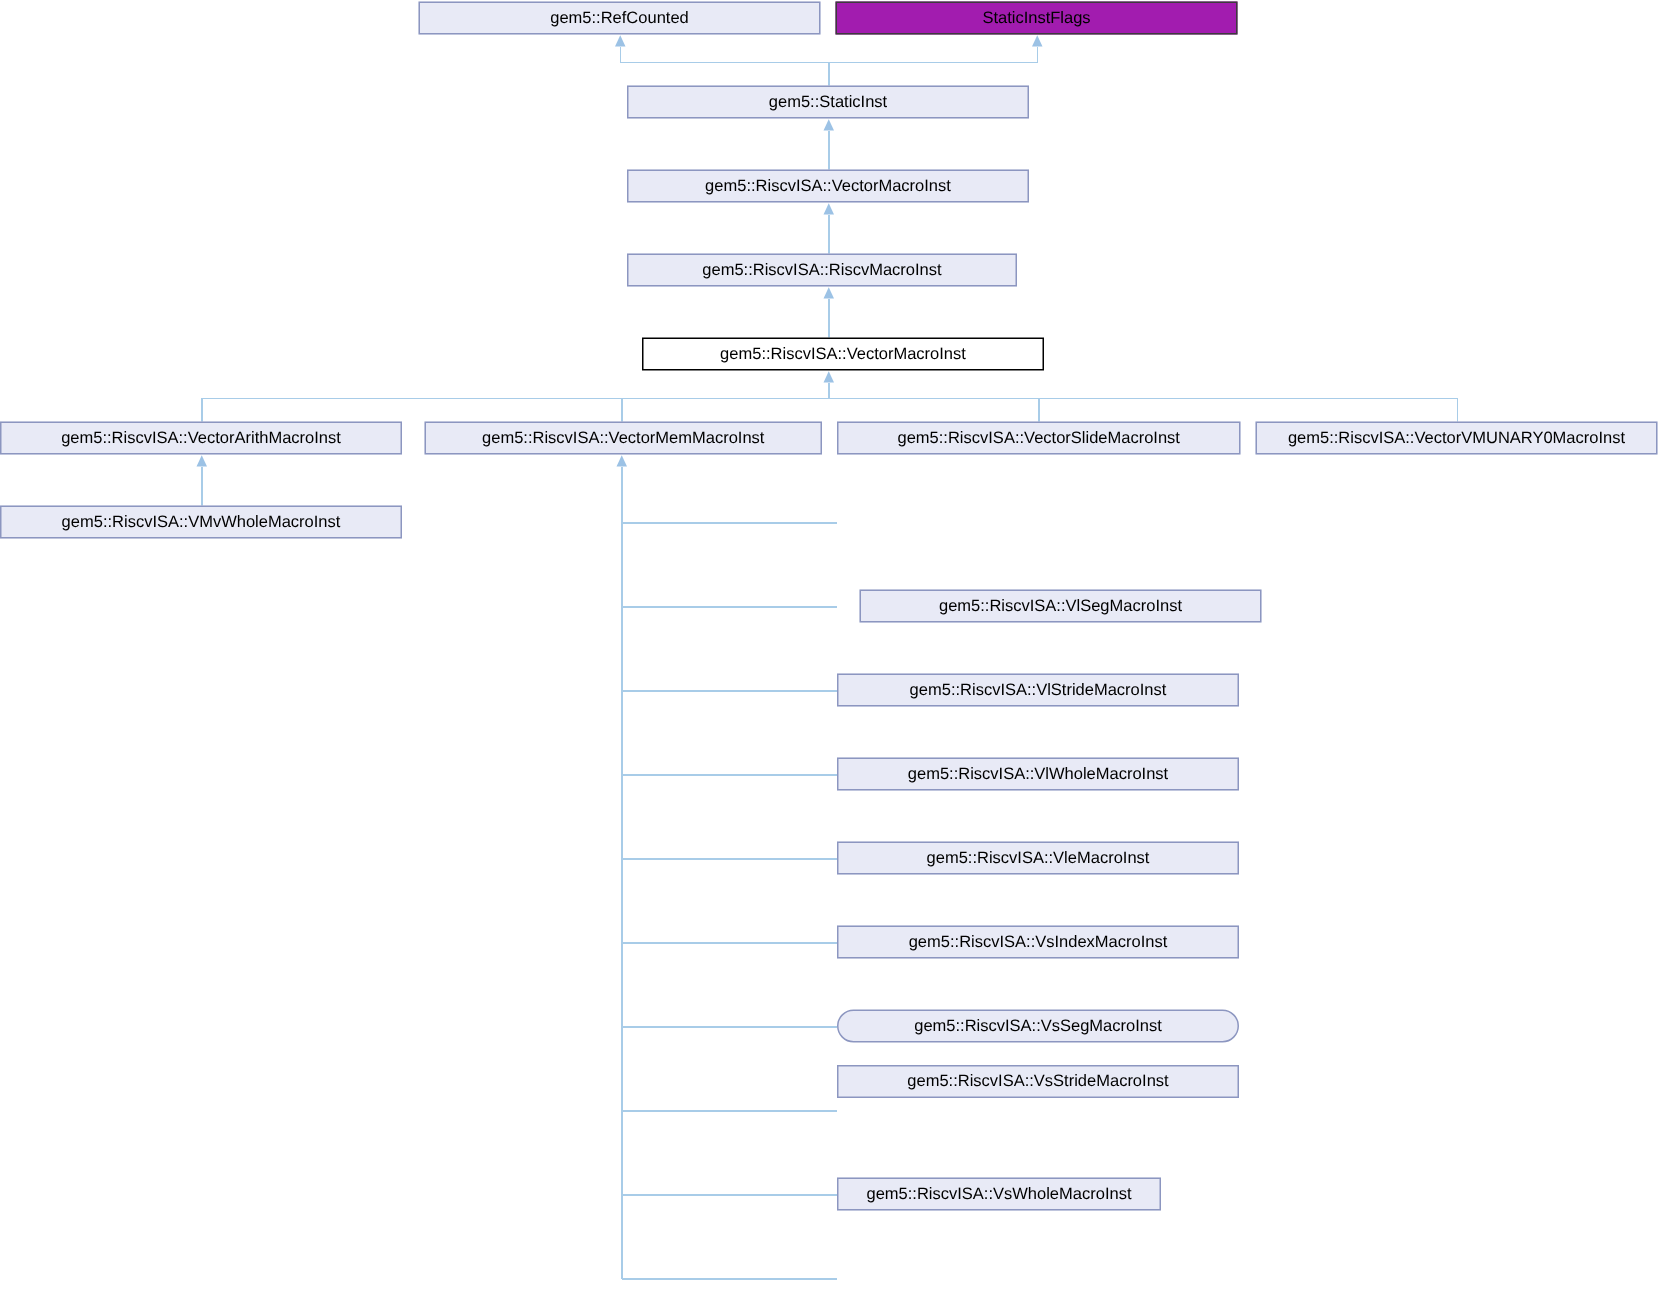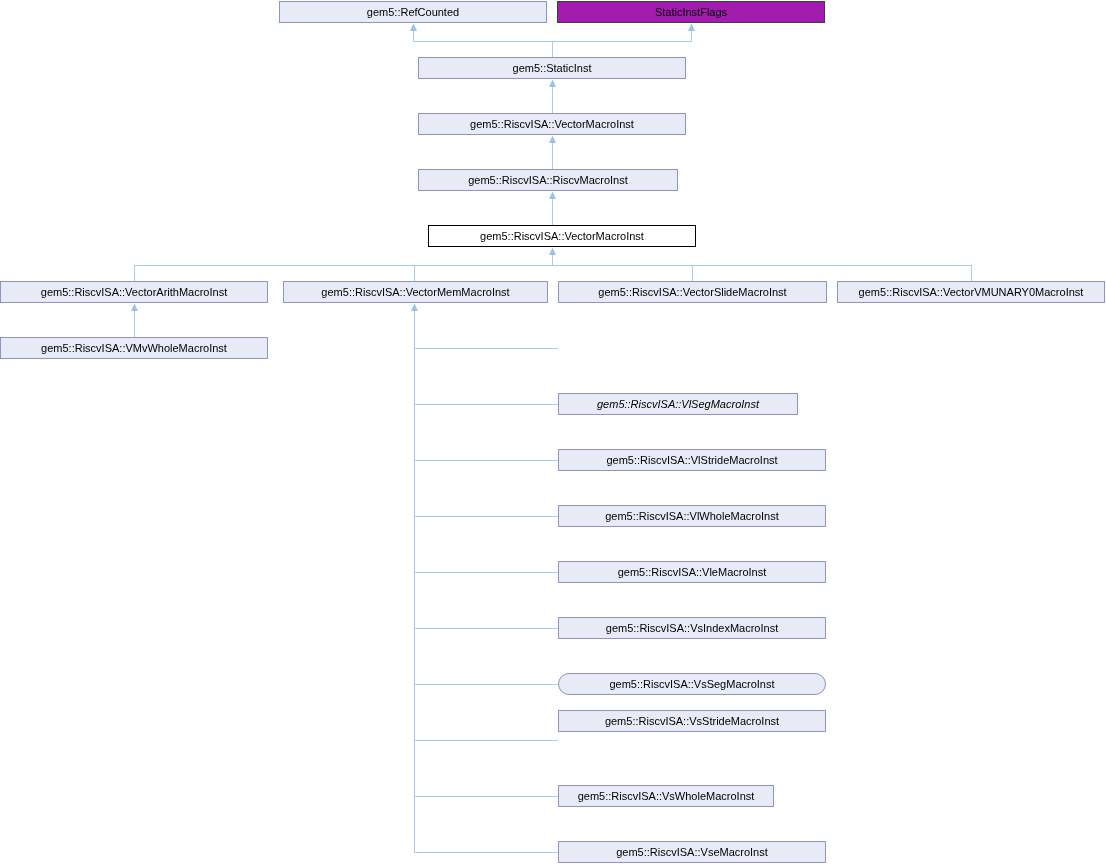--- a/index.html
+++ b/index.html
@@ -131,31 +131,30 @@
 
   <div class="node" style="left:283px; top:281px; width:265px;">gem5::RiscvISA::VectorMemMacroInst</div>
 
   <div class="node" style="left:558px; top:281px; width:269px;">gem5::RiscvISA::VectorSlideMacroInst</div>
 
   <div class="node" style="left:837px; top:281px; width:268px;">gem5::RiscvISA::VectorVMUNARY0MacroInst</div>
 
   <div class="node" style="left:0px; top:337px; width:268px;">gem5::RiscvISA::VMvWholeMacroInst</div>
 
 
-  <div class="node" style="left:558px; top:393px; width:240px;font-style:italic;">gem5::RiscvISA::VlSegMacroInst</div>
+  <div class="node" style="left:573px; top:393px; width:268px;">gem5::RiscvISA::VlSegMacroInst</div>
 
   <div class="node" style="left:558px; top:449px; width:268px;">gem5::RiscvISA::VlStrideMacroInst</div>
 
   <div class="node" style="left:558px; top:505px; width:268px;text-align:center;">gem5::RiscvISA::VlWholeMacroInst</div>
 
   <div class="node" style="left:558px; top:561px; width:268px;">gem5::RiscvISA::VleMacroInst</div>
 
   <div class="node" style="left:558px; top:617px; width:268px;">gem5::RiscvISA::VsIndexMacroInst</div>
 
   <div class="node" style="left:558px; top:673px; width:268px;border-radius:11px;">gem5::RiscvISA::VsSegMacroInst</div>
 
   <div class="node" style="left:558px; top:710px; width:268px;">gem5::RiscvISA::VsStrideMacroInst</div>
 
   <div class="node" style="left:558px; top:785px; width:216px;">gem5::RiscvISA::VsWholeMacroInst</div>
 
-  <div class="node" style="left:558px; top:841px; width:268px;">gem5::RiscvISA::VseMacroInst</div>
 
 </div>
 
 </body></html>

